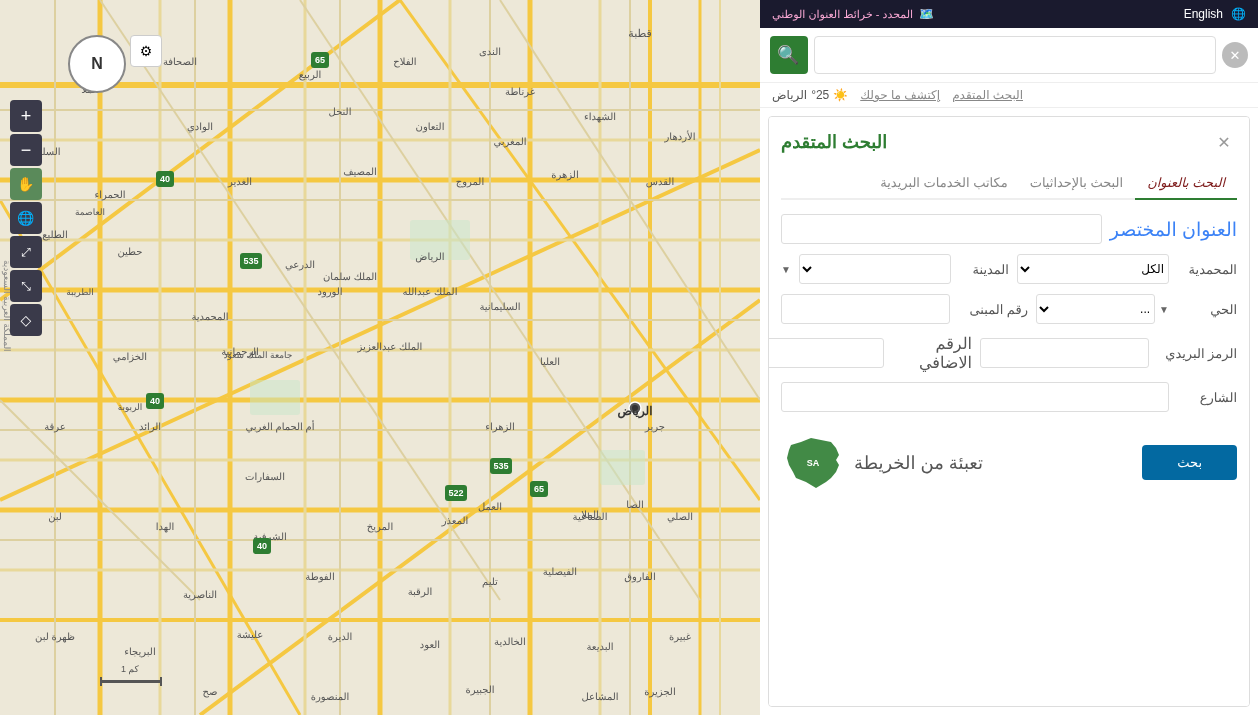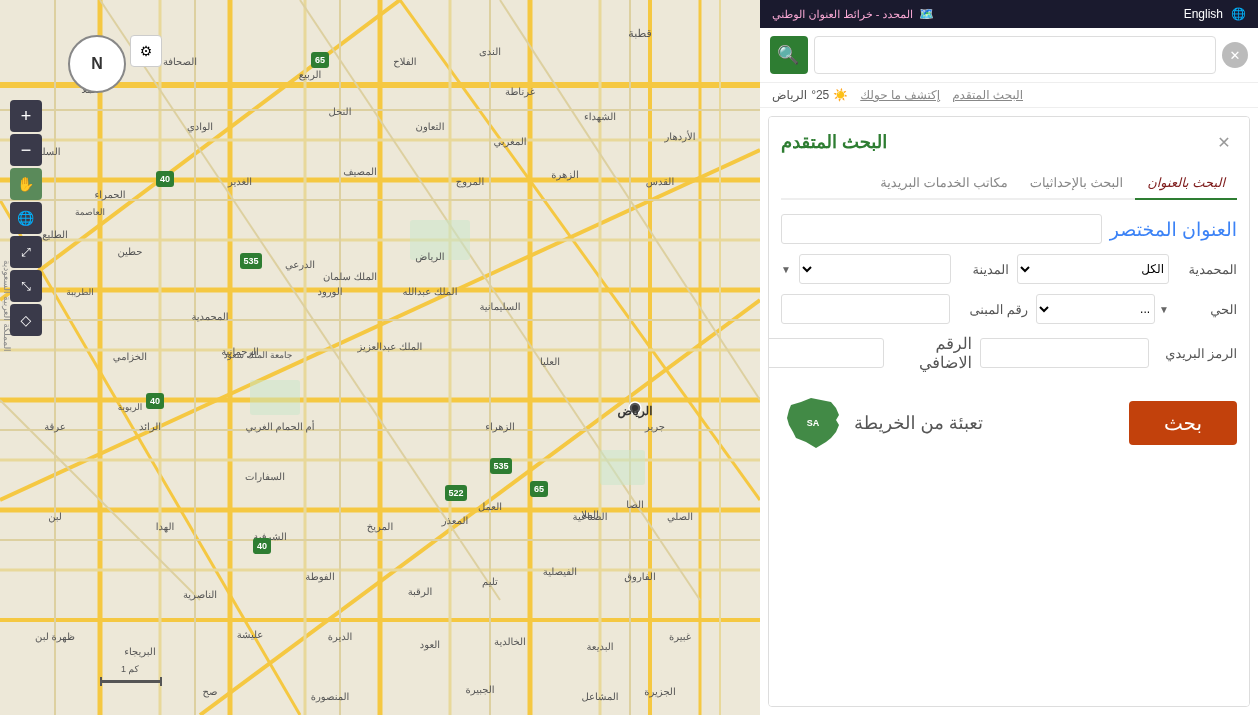--- a/index.html
+++ b/index.html
@@ -356,23 +356,27 @@
         <input type="text" style="flex: 1 1 0%; height: 30px; border: 1px solid rgb(221, 221, 221); border-radius: 3px; padding: 0px 6px; font-size: 12px; text-align: right; direction: rtl;">
       </div>
 
       <div style="display:flex;align-items:center;gap:8px;direction:rtl;">
         <label style="font-size:13px;color:#555;min-width:80px;text-align:right;direction:rtl;">الرمز البريدي</label>
         <input type="text" style="flex: 1 1 0%; height: 30px; border: 1px solid rgb(221, 221, 221); border-radius: 3px; padding: 0px 6px; font-size: 12px; text-align: right; direction: rtl;">
         <label style="font-size:16px;color:#555;min-width:80px;text-align:right;direction:rtl;">الرقم الاضافي</label>
         <input type="text" style="flex: 1 1 0%; height: 30px; border: 1px solid rgb(221, 221, 221); border-radius: 3px; padding: 0px 6px; font-size: 12px; text-align: right; direction: rtl;">
       </div>
 
+      <div style="display:flex;align-items:center;gap:8px;direction:rtl;">
+        <label style="font-size:13px;color:#555;min-width:60px;text-align:right;direction:rtl;">الشارع</label>
+        <input type="text" style="flex: 1 1 0%; height: 30px; border: 1px solid rgb(221, 221, 221); border-radius: 3px; padding: 0px 6px; font-size: 12px; text-align: right; direction: rtl;">
+      </div>
 
       <div style="display:flex;align-items:center;justify-content:space-between;margin-top:8px;direction:rtl;">
-        <button style="background:#c2410c;color:white;border:none;border-radius:4px;padding:10px 35px;font-size:20px;cursor:pointer;direction:rtl;">بحث</button>
+        <button style="background:#0369a1;color:white;border:none;border-radius:4px;padding:10px 35px;font-size:13px;cursor:pointer;direction:rtl;">بحث</button>
 
         <div style="display:flex;align-items:center;gap:8px;direction:rtl;">
           <span style="font-size:18px;color:#555;direction:rtl;">تعبئة من الخريطة</span>
 
           <svg width="65" height="65" viewBox="0 0 65 65" style="cursor:pointer;">
             <path d="M10,15 L20,12 L30,8 L40,10 L50,12 L55,18 L58,25 L55,30 L58,35 L55,42 L50,48 L45,52 L40,55 L35,58 L30,55 L25,52 L20,50 L15,48 L12,42 L8,35 L6,28 L8,20 Z" fill="#2e7d32" opacity="0.9"></path>
             <text x="32" y="36" font-size="9" fill="white" text-anchor="middle" font-family="Arial" font-weight="bold">SA</text>
           </svg>
         </div>
       </div>

